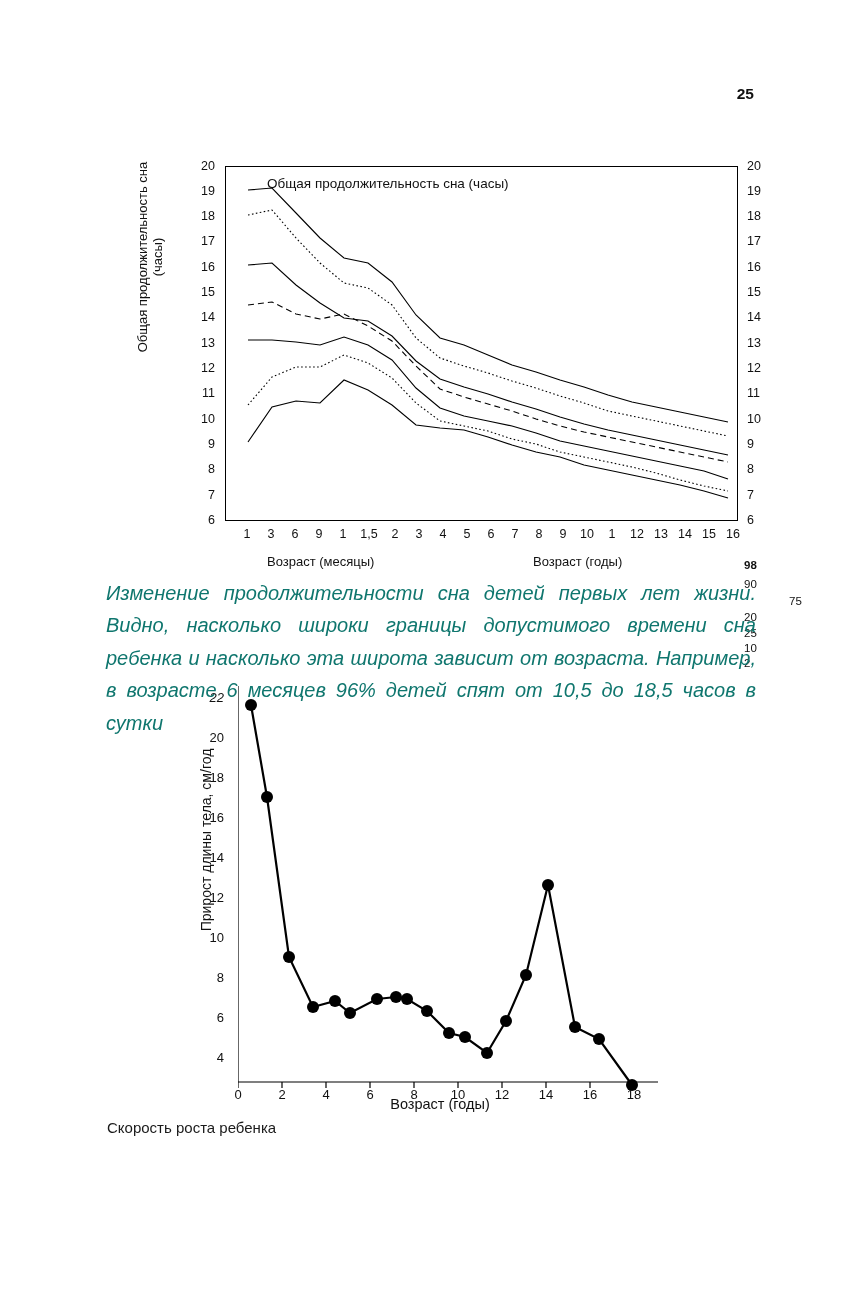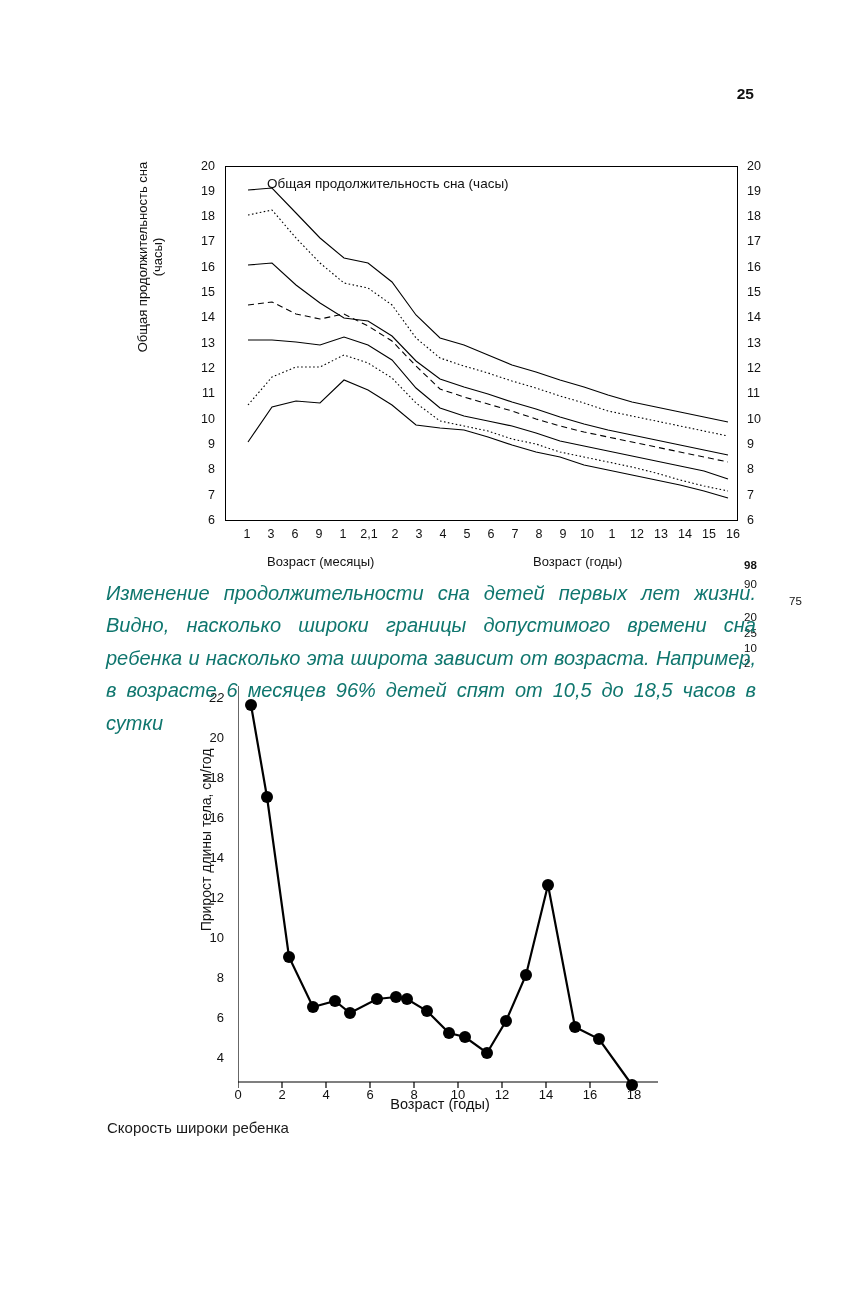--- a/index.html
+++ b/index.html
@@ -246,21 +246,21 @@
     <div class="curvelabel" style="left:637px; top:461px;">20</div>
     <div class="curvelabel" style="left:637px; top:477px;">25</div>
     <div class="curvelabel" style="left:637px; top:492px;">10</div>
     <div class="curvelabel" style="left:637px; top:507px;">2</div>
 
     <div class="xtick" style="left:140px; top:377px;">1</div>
     <div class="xtick" style="left:164px; top:377px;">3</div>
     <div class="xtick" style="left:188px; top:377px;">6</div>
     <div class="xtick" style="left:212px; top:377px;">9</div>
     <div class="xtick" style="left:236px; top:377px;">1</div>
-    <div class="xtick" style="left:262px; top:377px;">2,1</div>
+    <div class="xtick" style="left:262px; top:377px;">1,5</div>
     <div class="xtick" style="left:288px; top:377px;">2</div>
     <div class="xtick" style="left:312px; top:377px;">3</div>
     <div class="xtick" style="left:336px; top:377px;">4</div>
     <div class="xtick" style="left:360px; top:377px;">5</div>
     <div class="xtick" style="left:384px; top:377px;">6</div>
     <div class="xtick" style="left:408px; top:377px;">7</div>
     <div class="xtick" style="left:432px; top:377px;">8</div>
     <div class="xtick" style="left:456px; top:377px;">9</div>
     <div class="xtick" style="left:480px; top:377px;">10</div>
     <div class="xtick" style="left:505px; top:377px;">1</div>
@@ -355,15 +355,15 @@
     <div class="xtick" style="left:254px; top:415px;">8</div>
     <div class="xtick" style="left:298px; top:415px;">10</div>
     <div class="xtick" style="left:342px; top:415px;">12</div>
     <div class="xtick" style="left:386px; top:415px;">14</div>
     <div class="xtick" style="left:430px; top:415px;">16</div>
     <div class="xtick" style="left:474px; top:415px;">18</div>
 
     <div class="xaxis-title">Возраст (годы)</div>
   </div>
 
-  <div class="caption2">Скорость широки ребенка</div>
+  <div class="caption2">Скорость роста ребенка</div>
 
 </div>
 
 </body></html>

